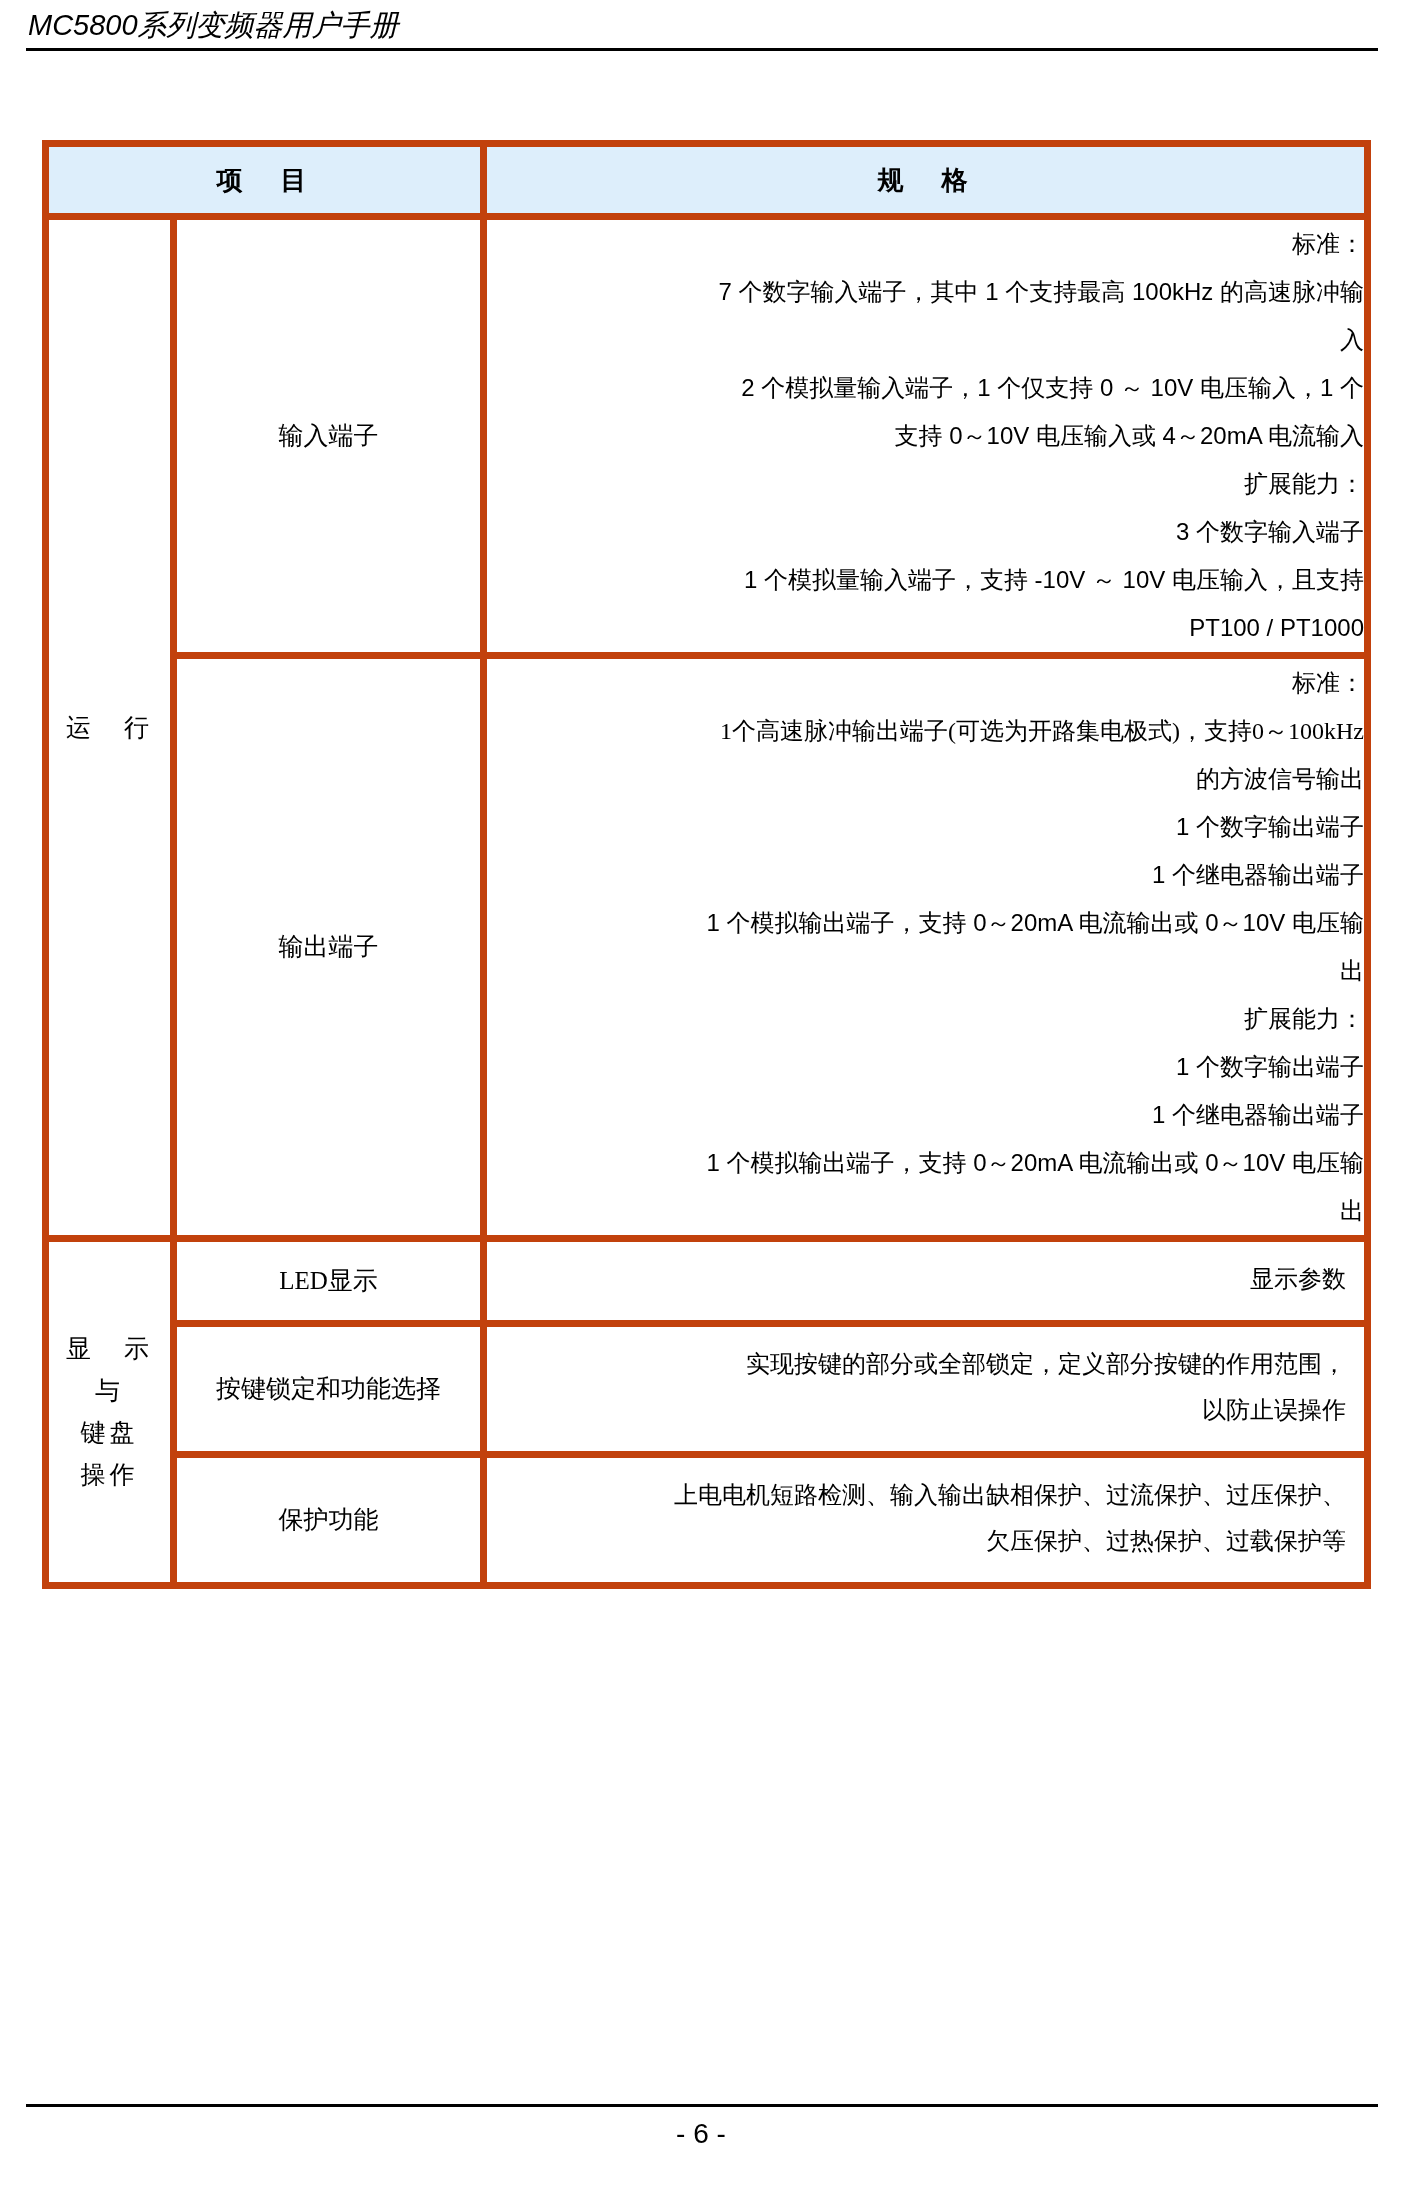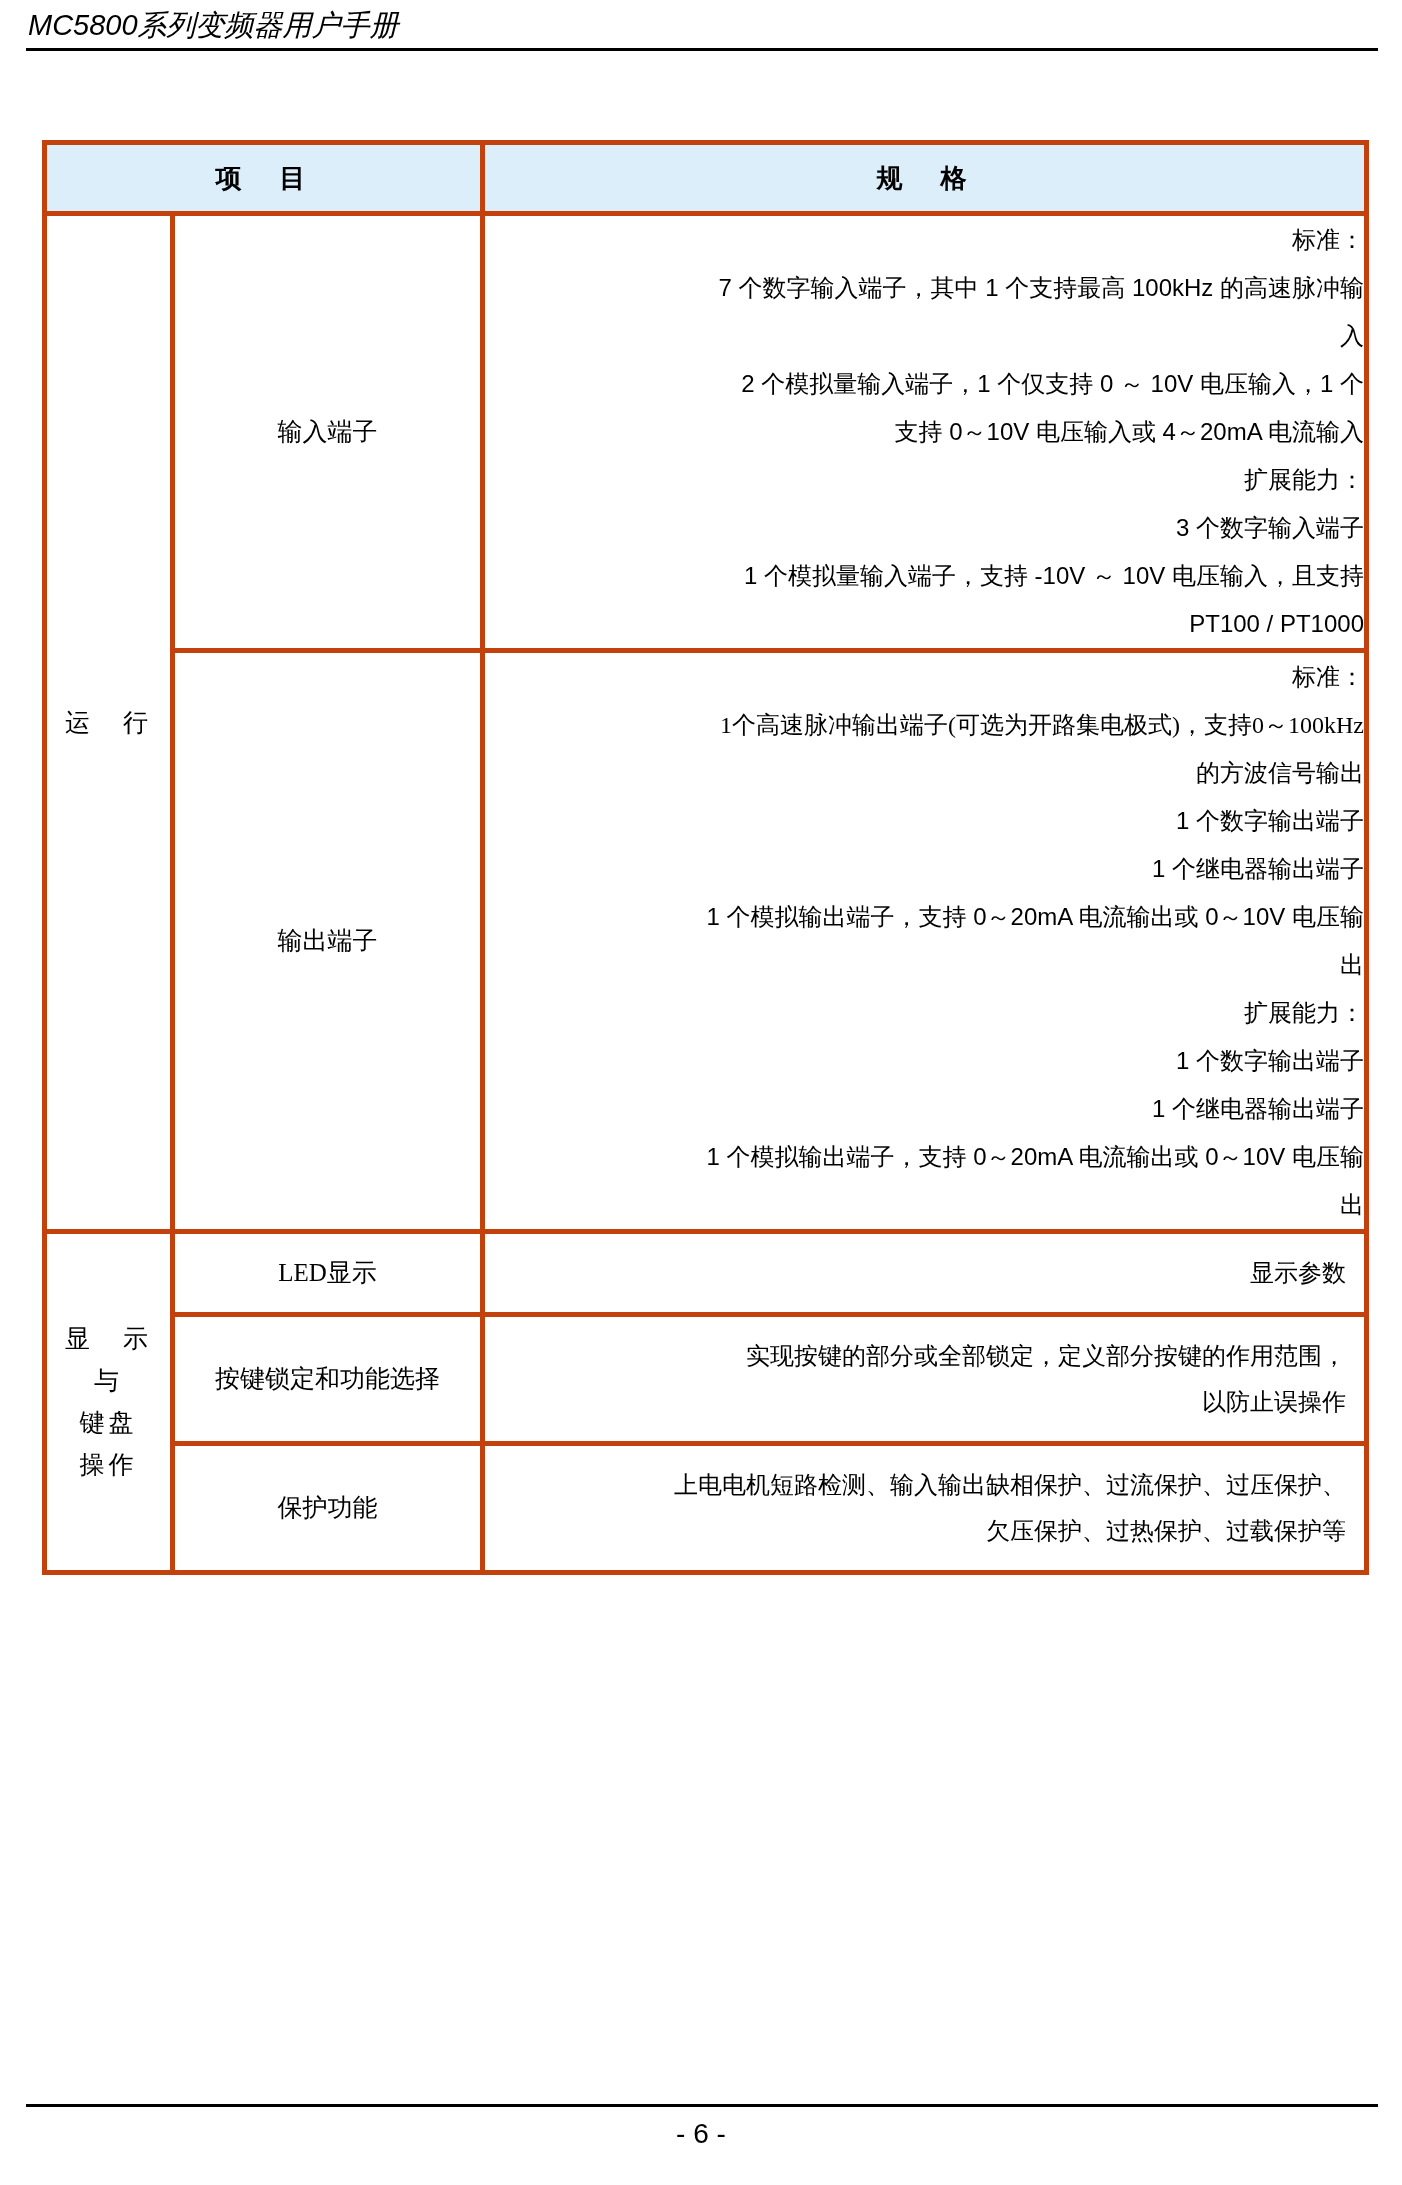--- a/index.html
+++ b/index.html
@@ -53,21 +53,21 @@
     left: 42px;
     top: 140px;
     width: 1324px;
   }
   table.spec {
     border-collapse: collapse;
     width: 1324px;
     table-layout: fixed;
   }
   table.spec td, table.spec th {
-    border: 5px solid #c2410c;
+    border: 7px solid #c2410c;
     vertical-align: middle;
     padding: 0;
   }
   .th-cell {
     background: #ddeefb;
     text-align: center;
     font-size: 26px;
     height: 66px;
     font-family: "Liberation Serif", serif;
     letter-spacing: 6px;
@@ -92,20 +92,21 @@
     font-size: 24px;
     line-height: 48px;
     padding: 18px 18px 18px 22px;
   }
   .spec-cell p {
     margin: 0;
   }
   .spec-cell.compact {
     line-height: 46px;
     padding: 16px 18px 16px 22px;
+    font-family: Liberation Mono, monospace;
   }
   .sans {
     font-family: "Liberation Sans", sans-serif;
   }
   
   .footer-rule {
     position: absolute;
     left: 26px;
     top: 2104px;
     width: 1352px;

